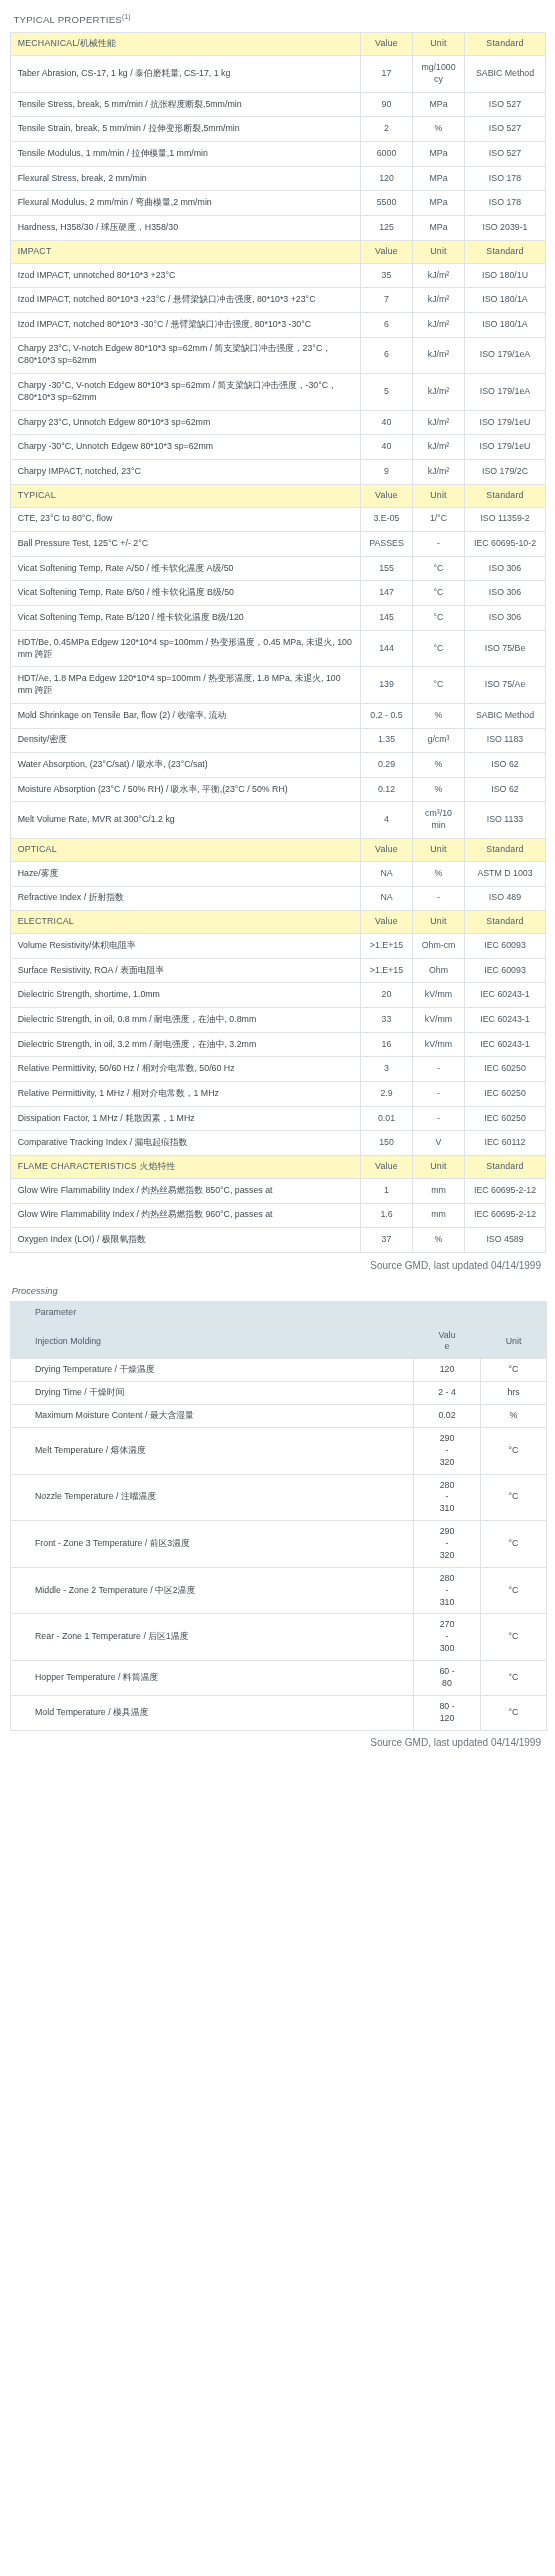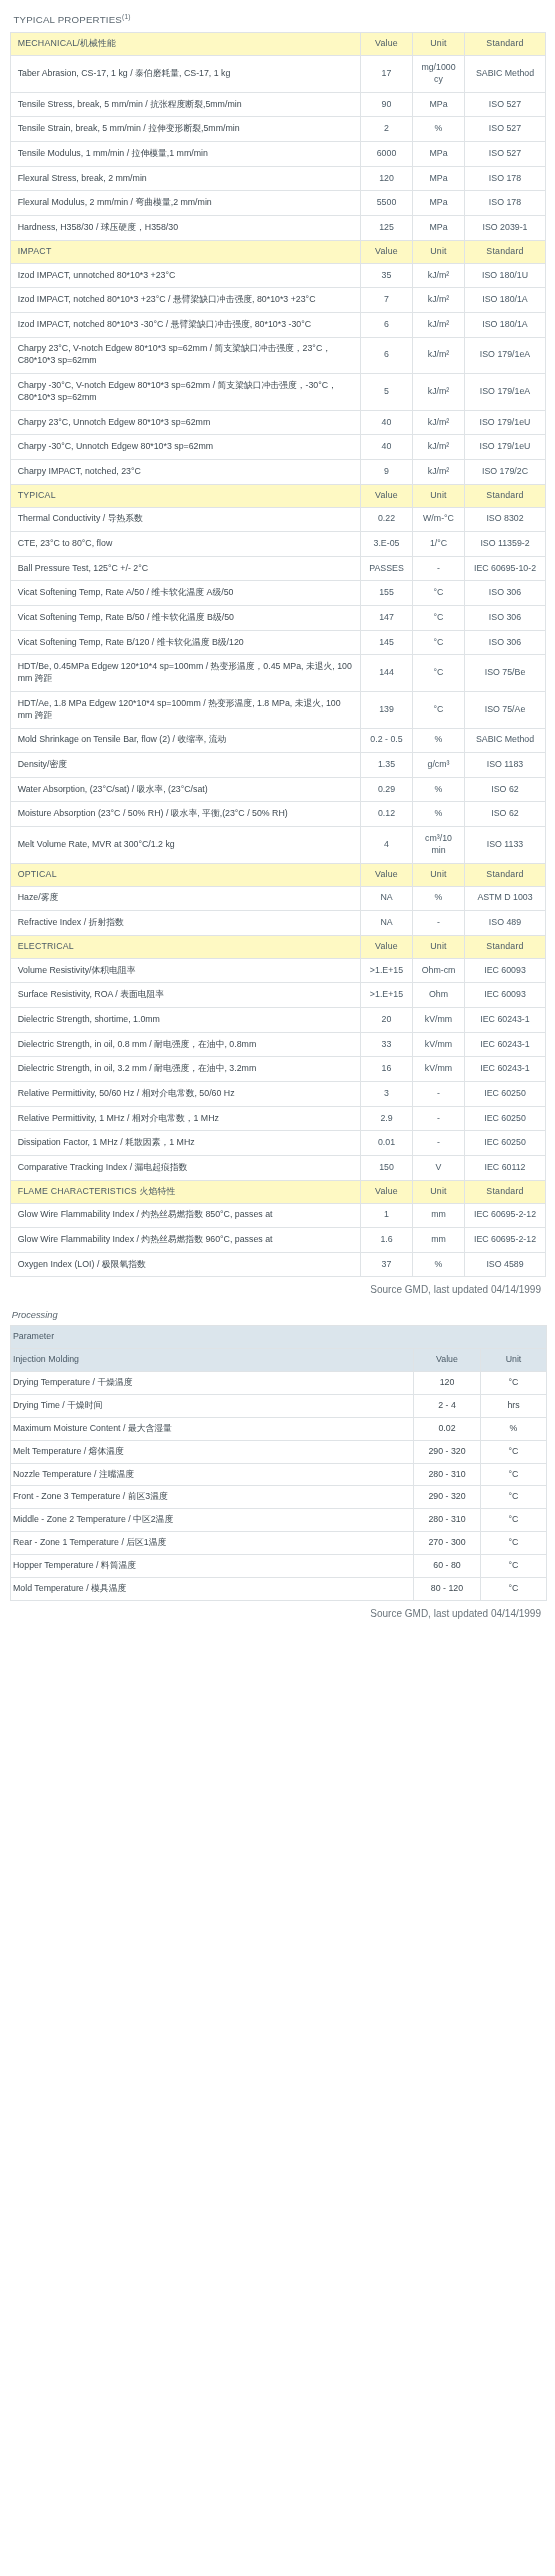--- a/index.html
+++ b/index.html
@@ -82,21 +82,21 @@
     font-style: italic;
   }
   table.proc col.p-param { width: 403px; }
   table.proc col.p-val   { width: 67px; }
   table.proc col.p-unit  { width: 66px; }
   table.proc tr.hdr td {
     background: #dbe5ec;
     color: #4a5a66;
   }
   table.proc td {
-    padding: 5px 2px;
+    padding: 5px 24px;
   }
   table.proc td.pval, table.proc td.punit {
     text-align: center;
   }
 </style>
 </head>
 <body>
 
 <div class="page">
 
@@ -212,26 +212,20 @@
           <td class="prop">Charpy IMPACT, notched, 23°C</td>
           <td class="val">9</td>
           <td class="unit">kJ/m²</td>
           <td class="std">ISO 179/2C</td>
         </tr>
         <tr class="section">
           <td class="hdr">TYPICAL</td>
           <td class="val">Value</td>
           <td class="unit">Unit</td>
           <td class="std">Standard</td>
-        </tr>
-        <tr>
-          <td class="prop">Thermal Conductivity / 导热系数</td>
-          <td class="val">0.22</td>
-          <td class="unit">W/m-°C</td>
-          <td class="std">ISO 8302</td>
         </tr>
         <tr>
           <td class="prop">CTE, 23°C to 80°C, flow</td>
           <td class="val">3.E-05</td>
           <td class="unit">1/°C</td>
           <td class="std">ISO 11359-2</td>
         </tr>
         <tr>
           <td class="prop">Ball Pressure Test, 125°C +/- 2°C</td>
           <td class="val">PASSES</td>

